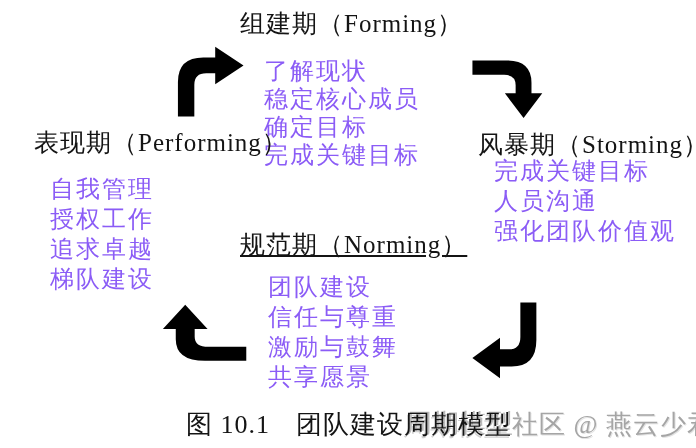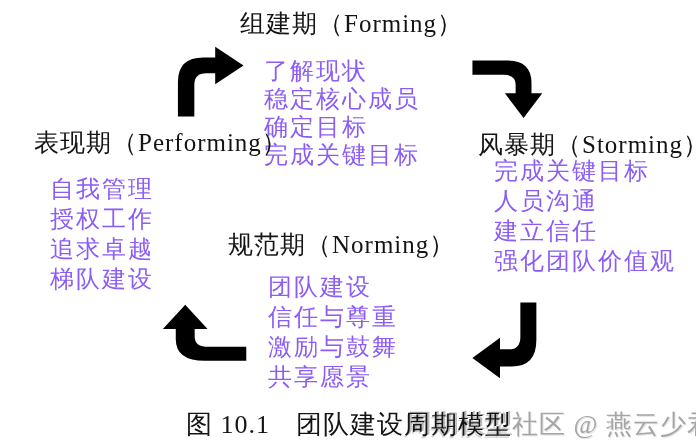--- a/index.html
+++ b/index.html
@@ -63,25 +63,24 @@
     <div class="li">了解现状</div>
     <div class="li">稳定核心成员</div>
     <div class="li">确定目标</div>
     <div class="li">完成关键目标</div>
   </div>
 
   <div class="abs stage-title" style="left:478px; top:128px;">风暴期（Storming）</div>
   <div class="abs stage-list lh30" style="left:494px; top:156px;">
     <div class="li">完成关键目标</div>
     <div class="li">人员沟通</div>
-    <div class="li">建立信任</div>
     <div class="li">强化团队价值观</div>
   </div>
 
-  <div class="abs stage-title" style="left:228px; top:228px;">规范期（Norming）</div>
+  <div class="abs stage-title" style="left:240px; top:228px;text-decoration:underline;">规范期（Norming）</div>
   <div class="abs stage-list lh30" style="left:268px; top:272px;">
     <div class="li">团队建设</div>
     <div class="li">信任与尊重</div>
     <div class="li">激励与鼓舞</div>
     <div class="li">共享愿景</div>
   </div>
 
   <div class="abs stage-title" style="left:34px; top:126px;">表现期（Performing）</div>
   <div class="abs stage-list lh30" style="left:50px; top:174px;text-align:center;">
     <div class="li">自我管理</div>

